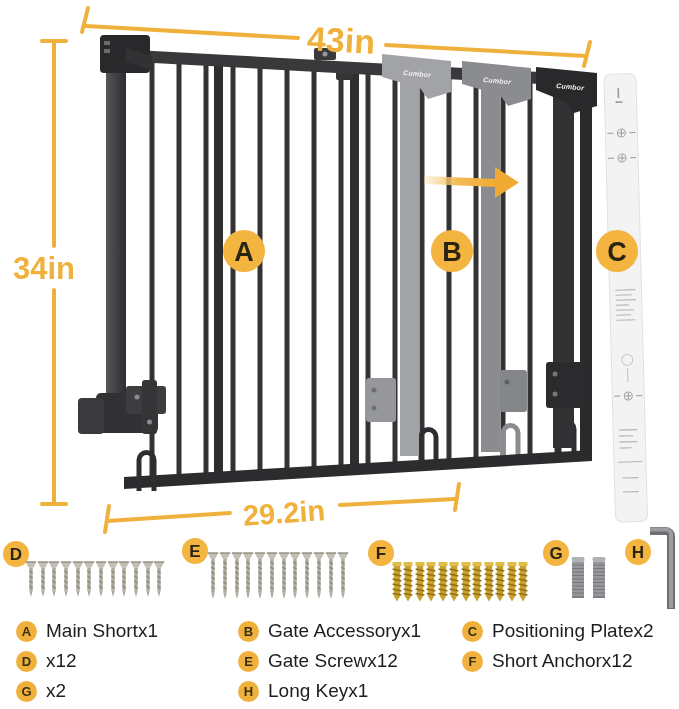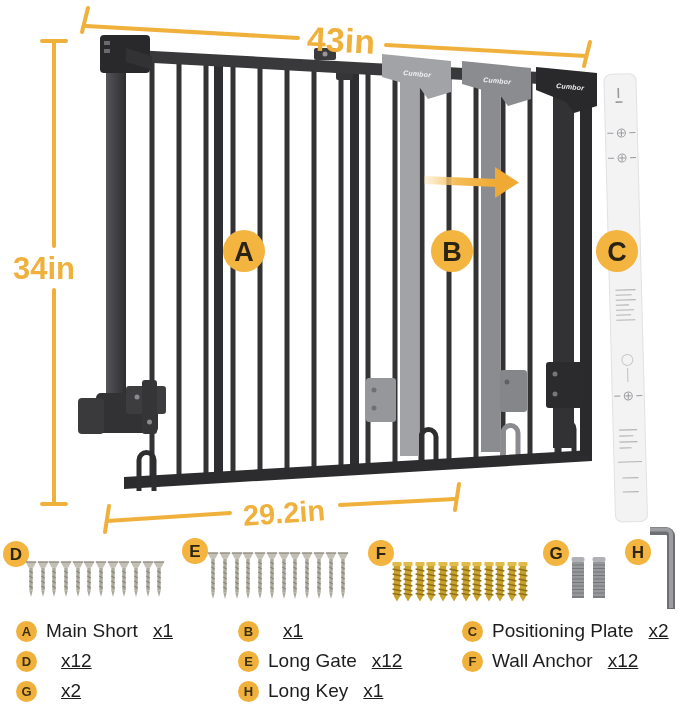--- a/index.html
+++ b/index.html
@@ -10,21 +10,21 @@
   .biglabel{font-family:"Liberation Sans", sans-serif;font-weight:bold;fill:#2a2413;}
   .brandtxt{font-family:"Liberation Sans", sans-serif;font-style:italic;font-weight:bold;
             fill:#f2f2f4;font-size:7px;letter-spacing:.2px;}
   #legend{position:absolute;left:16px;top:616px;width:655px;
           display:grid;grid-template-columns:222px 224px 1fr;grid-auto-rows:30px;
           align-items:center;color:#1d1d1f;font-size:19px;font-weight:500;}
   .legend-item{display:flex;align-items:center;white-space:nowrap;}
   .key-badge{width:21px;height:21px;border-radius:50%;background:#F0B13C;color:#3a2f10;
              font-size:13px;font-weight:bold;display:inline-flex;align-items:center;
              justify-content:center;margin-right:9px;flex:0 0 auto;}
-  .qty{margin-left:15px;text-decoration:underline;}
+  .qty{}
 </style>
 </head>
 <body>
 
 <div id="stage">
 <svg width="679" height="612" viewBox="0 0 679 612">
   <defs>
     <linearGradient id="postGrad" x1="0" y1="0" x2="1" y2="0">
       <stop offset="0" stop-color="#55555a"></stop>
           <stop offset="1" stop-color="#2e2e30"></stop>
@@ -269,39 +269,40 @@
 </svg>
 
 <div id="legend">
   <div class="legend-item">
     <span class="key-badge">A</span>
     <span>Main Short</span>
     <span class="qty">x1</span>
   </div>
   <div class="legend-item">
     <span class="key-badge">B</span>
+    <span>Gate Accessory</span>
     <span class="qty">x1</span>
   </div>
   <div class="legend-item">
     <span class="key-badge">C</span>
     <span>Positioning Plate</span>
     <span class="qty">x2</span>
   </div>
   <div class="legend-item">
     <span class="key-badge">D</span>
     <span class="qty">x12</span>
   </div>
   <div class="legend-item">
     <span class="key-badge">E</span>
-    <span>Long Gate</span>
+    <span>Gate Screw</span>
     <span class="qty">x12</span>
   </div>
   <div class="legend-item">
     <span class="key-badge">F</span>
-    <span>Wall Anchor</span>
+    <span>Short Anchor</span>
     <span class="qty">x12</span>
   </div>
   <div class="legend-item">
     <span class="key-badge">G</span>
     <span class="qty">x2</span>
   </div>
   <div class="legend-item">
     <span class="key-badge">H</span>
     <span>Long Key</span>
     <span class="qty">x1</span>

